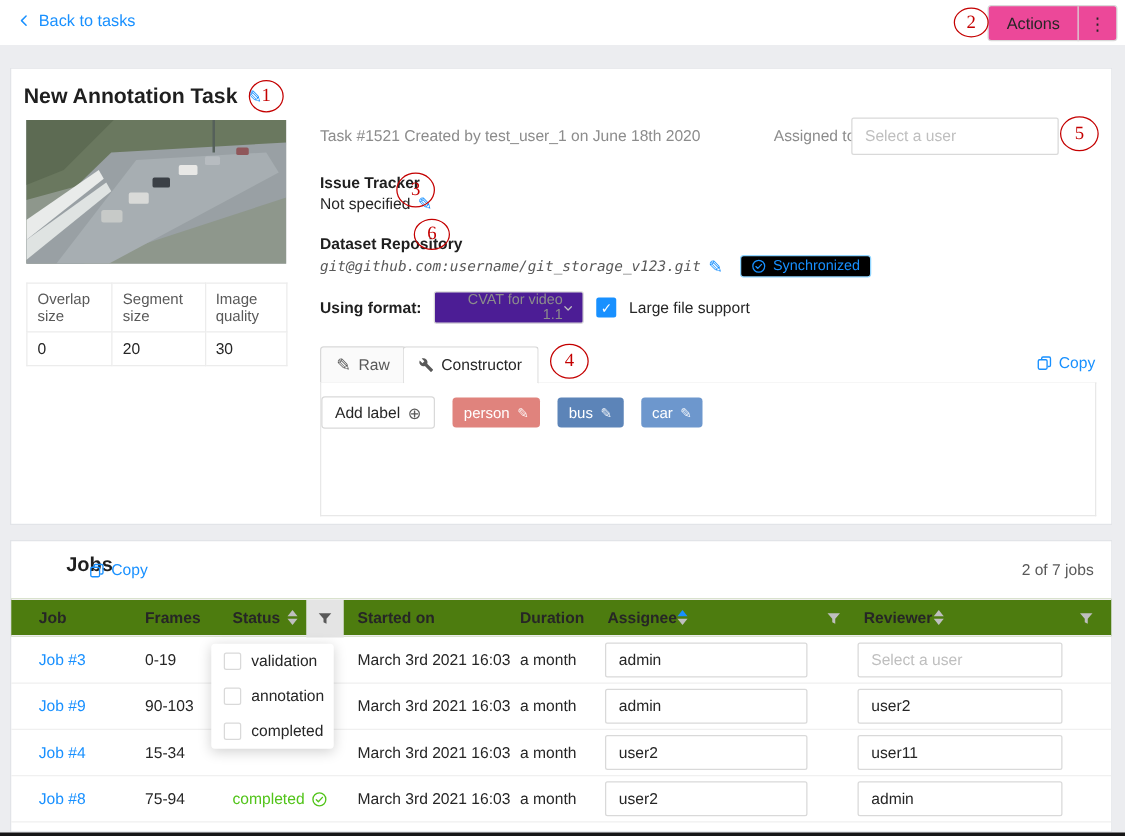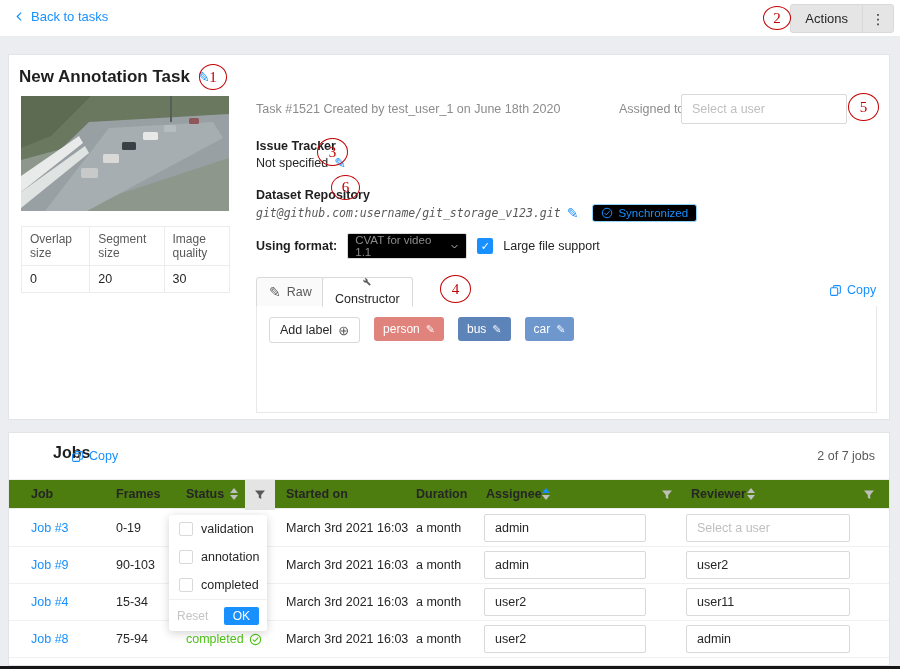--- a/index.html
+++ b/index.html
@@ -11,21 +11,21 @@
     color: #262626;
     overflow: hidden;
     font-size: 13px;
   }
 
   
   .topbar { position:absolute; left:0; top:0; width:900px; height:36px; background:#fff; }
   .back-link { position:absolute; left:14px; top:9px; display:flex; align-items:center; gap:6px;
                color:#1890ff; font-size:13px; cursor:pointer; }
   .actions-btn { position:absolute; right:6px; top:4px; height:29px; display:flex; align-items:center;
-                 border:1px solid #d9d9d9; border-radius:3px; background:#e5e5e5; }
+                 border:1px solid #d9d9d9; border-radius:3px; background:#ec4899; }
   .actions-btn .lbl { padding:0 14px; font-size:13px; color:#262626; }
   .actions-btn .sep { width:1px; height:28px; background:#d9d9d9; }
   .actions-btn .dots { width:30px; text-align:center; font-size:14px; color:#262626; }
 
   
   .card { position:absolute; background:#fff; border:1px solid #e2e4e8; }
   .main-card { left:8px; top:54px; width:882px; height:366px; }
   .jobs-card { left:8px; top:432px; width:882px; height:234px; }
 
   
@@ -49,37 +49,37 @@
   .section-h { position:absolute; font-size:12.5px; font-weight:700; color:#1f1f1f; }
   .plain-row { position:absolute; font-size:12.5px; color:#262626; display:flex; align-items:center; gap:6px; }
   .repo-text { font-family:"DejaVu Sans Mono", monospace; font-style:italic; font-size:11.5px; color:#595959; }
   .sync-badge { display:inline-flex; align-items:center; gap:5px; border:1px solid #91d5ff; background:#000000;
                 color:#1890ff; font-size:11.5px; padding:2px 8px; border-radius:3px; margin-left:8px; }
 
   .format-row { position:absolute; left:247px; top:177px; height:28px; display:flex; align-items:center; gap:10px; }
   .format-label { font-size:12.5px; font-weight:700; color:#1f1f1f; }
   .format-select { width:120px; height:26px; border:1px solid #d9d9d9; border-radius:2px; display:flex;
                    align-items:center; justify-content:space-between; padding:0 7px; font-size:11.5px;
-                   color:#8c8c8c; cursor:pointer; background:#000000; }
+                   color:#8c8c8c; cursor:pointer; background:#4c1d95;text-align:right; }
   .cb-checked { width:16px; height:16px; background:#1890ff; border-radius:2px; color:#fff; font-size:11px;
                 display:flex; align-items:center; justify-content:center; cursor:pointer; }
   .cb-label { font-size:12.5px; color:#262626; }
 
   .tabs-bar { position:absolute; left:247px; top:222px; width:621px; height:30px; border-bottom:1px solid #d9d9d9; }
   .tab { position:absolute; top:0; height:30px; display:flex; align-items:center; gap:6px; padding:0 12px;
          border:1px solid #d9d9d9; border-radius:3px 3px 0 0; background:#fafafa; color:#595959;
          font-size:12.5px; cursor:pointer; }
-  .tab.active { background:#fff; color:#262626; border-bottom-color:#fff; z-index:2;flex-direction:column; }
+  .tab.active { background:#fff; color:#262626; border-bottom-color:#fff; z-index:2; }
   .tab-raw { left:0; }
   .copy-link { display:inline-flex; align-items:center; gap:5px; color:#1890ff; font-size:12.5px; cursor:pointer; }
   .main-copy { position:absolute; left:820px; top:228px; }
 
   .label-panel { position:absolute; left:247px; top:251px; width:621px; height:107px;
                  border:1px solid #e8e8e8; border-top:none; background:#fff; }
-  .label-row { position:absolute; left:12px; top:11px; display:flex; gap:14px; }
+  .label-row { position:absolute; left:0; top:11px; display:flex; align-items:center; gap:14px; }
   .add-label-btn { height:26px; display:inline-flex; align-items:center; gap:6px; padding:0 10px;
                    border:1px solid #d9d9d9; border-radius:3px; background:#fff; font-size:12.5px;
                    color:#262626; cursor:pointer; }
   .add-label-btn .plus { color:#595959; font-size:13px; }
   .tag { height:24px; display:inline-flex; align-items:center; gap:6px; padding:0 9px; border-radius:3px;
          color:#fff; font-size:12px; cursor:pointer; }
   .tag-edit { font-size:11px; opacity:.9; }
 
   
   .jobs-title { position:absolute; left:14px; top:11px; font-size:16px; font-weight:700; color:#1f1f1f;margin-left:30px; }
@@ -370,24 +370,20 @@
         </div>
         <div class="filter-item">
           <span class="cb"></span>
           <span>annotation</span>
         </div>
         <div class="filter-item">
           <span class="cb"></span>
           <span>completed</span>
         </div>
       </div>
-    <div class="dd-footer">
-      <span class="reset-btn">Reset</span>
-      <span class="ok-btn">OK</span>
-    </div>
   </div>
 </div>
 
 <div class="anno" style="left:199px; top:64px;  width:28px; height:26px;">1</div>
 <div class="anno" style="left:763px; top:6px;   width:28px; height:24px;">2</div>
 <div class="anno" style="left:317px; top:138px; width:31px; height:28px;">3</div>
 <div class="anno" style="left:440px; top:275px; width:31px; height:28px;">4</div>
 <div class="anno" style="left:848px; top:93px;  width:31px; height:28px;">5</div>
 <div class="anno" style="left:331px; top:175px; width:29px; height:25px;">6</div>
 

